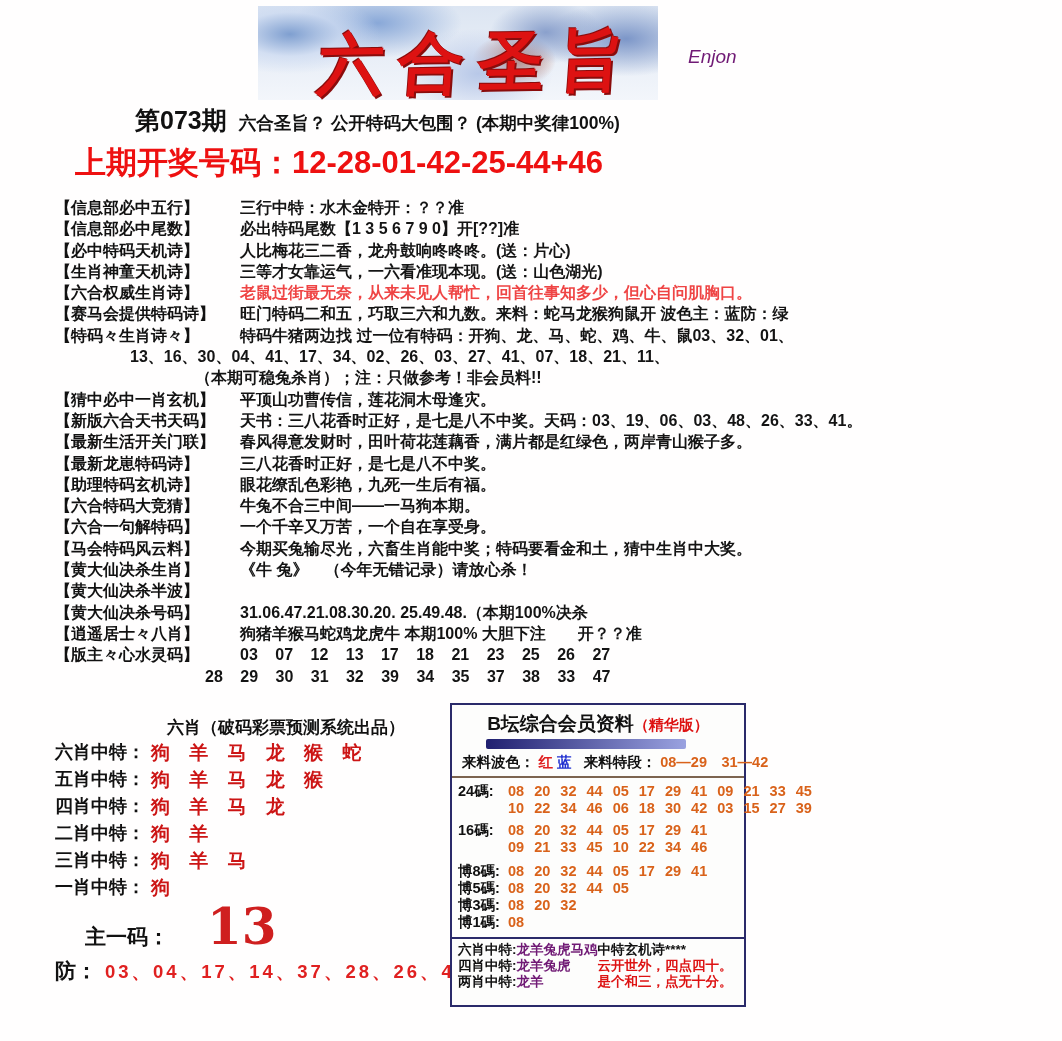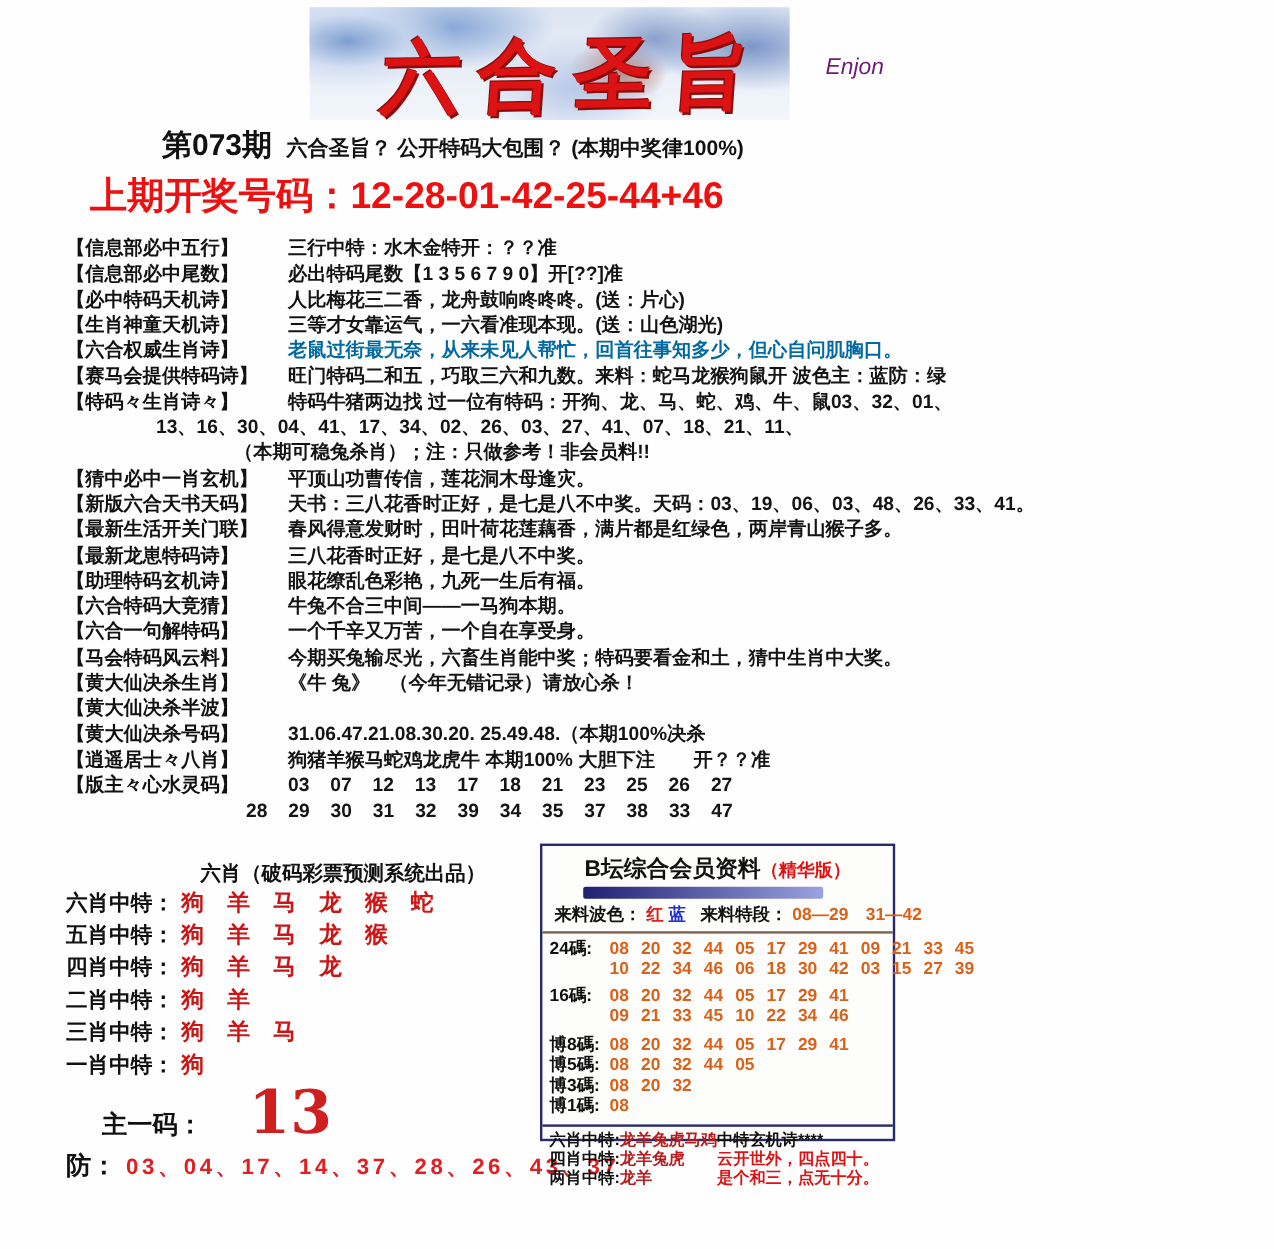--- a/index.html
+++ b/index.html
@@ -23,61 +23,61 @@
   .issue-line{position:absolute;left:135px;top:104px;display:flex;align-items:baseline;gap:12px;white-space:nowrap;}
   .issue-no{font-size:25px;font-weight:bold;}
   .issue-text{font-size:17.5px;font-weight:bold;}
   .lastdraw{position:absolute;left:75px;top:142px;font-size:31px;font-weight:bold;color:#ee1010;white-space:nowrap;}
 
   
   .rows{position:absolute;left:55px;top:197px;width:980px;}
   .row{display:flex;height:21.3px;line-height:21.3px;font-size:16px;font-weight:bold;white-space:nowrap;}
   .row .lbl{flex:0 0 185px;}
   .row .txt{color:#141414;}
-  .row .txt.orange{color:#0369a1;}
+  .row .txt.orange{color:#ef4444;}
   .row.c1{padding-left:75px;}
   .row.c2{padding-left:140px;}
   .row.cnums{padding-left:150px;}
   .nums{word-spacing:13px;}
 
   
   .sixxiao{position:absolute;left:55px;top:716px;width:390px;}
   .sx-title{margin-left:112px;font-size:17px;font-weight:bold;white-space:nowrap;}
   .sx-row{display:flex;height:27px;line-height:27px;white-space:nowrap;}
   .sx-row .sx-lbl{font-size:18px;font-weight:bold;}
   .sx-row .sx-val{font-size:19px;font-weight:bold;color:#cc1515;letter-spacing:7px;margin-left:6px;}
   .main-code-row{display:flex;align-items:baseline;margin-top:2px;margin-left:30px;}
   .main-lbl{font-size:21px;font-weight:bold;}
   .main-code{font-family:"DejaVu Serif","Liberation Serif",serif;font-size:50px;font-weight:bold;
              color:#cf1f1f;margin-left:38px;line-height:48px;}
   .guard-row{display:flex;align-items:baseline;margin-top:6px;white-space:nowrap;}
   .guard-lbl{font-size:21px;font-weight:bold;}
   .guard-nums{font-size:18.5px;font-weight:bold;color:#e02020;margin-left:8px;letter-spacing:3px;}
 
   
-  .mbox{position:absolute;left:450px;top:703px;width:296px;height:248px;border:2px solid #2a2a6a;
+  .mbox{position:absolute;left:450px;top:703px;width:296px;height:304px;border:2px solid #2a2a6a;
         background:#fdfdfc;box-sizing:border-box;}
   .mbox-title{padding-top:6px;text-align:center;font-size:19px;font-weight:bold;white-space:nowrap;}
   .mbox-title .tag{color:#dd1212;font-size:15px;}
   .mbox-bar{width:200px;height:10px;margin:2px 0 0 34px;
             background:linear-gradient(90deg,#202070,#9aa2e0);border-radius:2px;}
   .mbox-bose{padding:4px 0 0 10px;font-size:14.5px;font-weight:bold;white-space:nowrap;}
   .t-red{color:#e02020;} .t-blue{color:#2030d0;} .t-orange{color:#d9621a;}
   .mbox-sep1{border-top:2px solid #7c6450;margin-top:4px;}
   .mbox-codes{padding:5px 4px 0 6px;font-size:14.5px;font-weight:bold;line-height:17px;}
   .crow{display:flex;white-space:nowrap;}
   .crow .clbl{flex:0 0 50px;}
   .crow .cnum{color:#d9621a;word-spacing:6px;}
   .crow.l2{padding-left:50px;}
   .gap6{height:5px;} .gap8{height:7px;}
   .mbox-sep2{border-top:2px solid #2a2a6a;margin-top:6px;}
   .mbox-bottom{display:flex;padding:3px 6px 0 6px;}
   .mb-left{flex:1;}
   .mb-left .crow2{font-size:13.5px;font-weight:bold;line-height:16px;white-space:nowrap;}
-  .mb-left .anim{color:#b91c1c;}
+  .mb-left .anim{color:#701a75;}
   .mb-right{width:145px;font-size:13.5px;font-weight:bold;line-height:16px;white-space:nowrap;}
   .mb-right .red{color:#dd1212;}
 </style>
 </head>
 <body>
 
 <div class="page">
 
   <div class="hero"></div>
   <div class="hero-title">六合圣旨</div>

